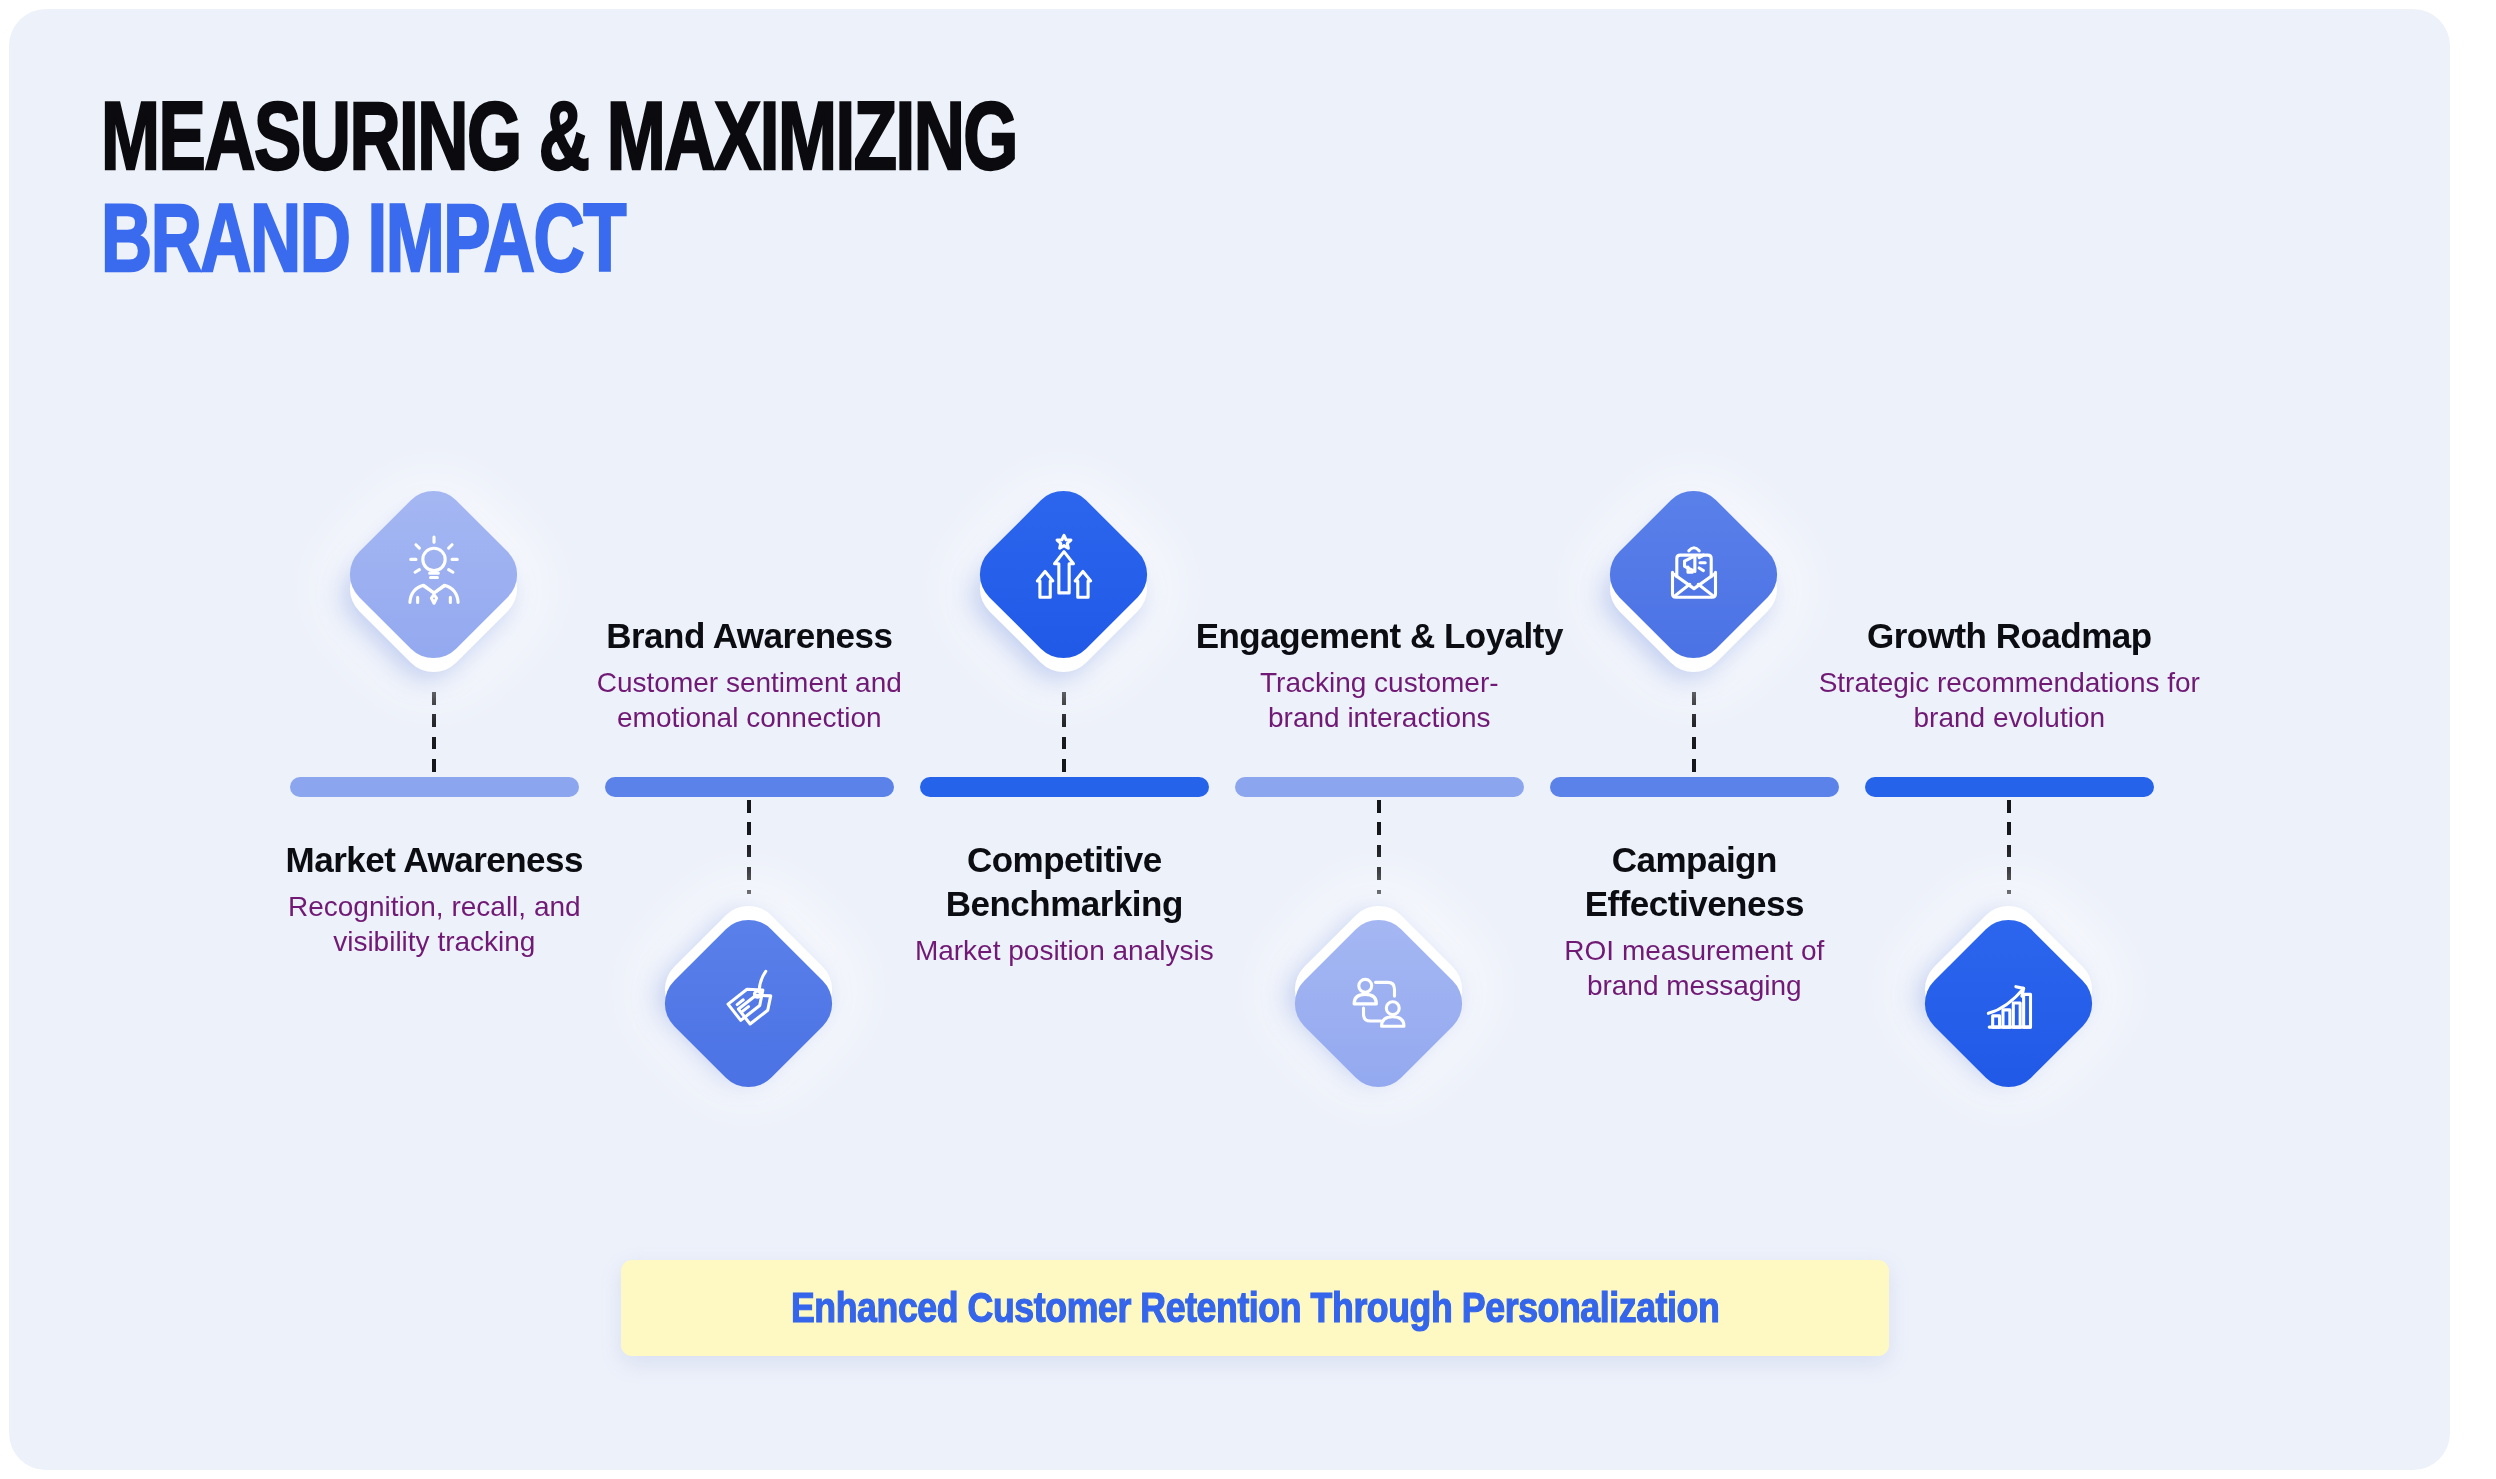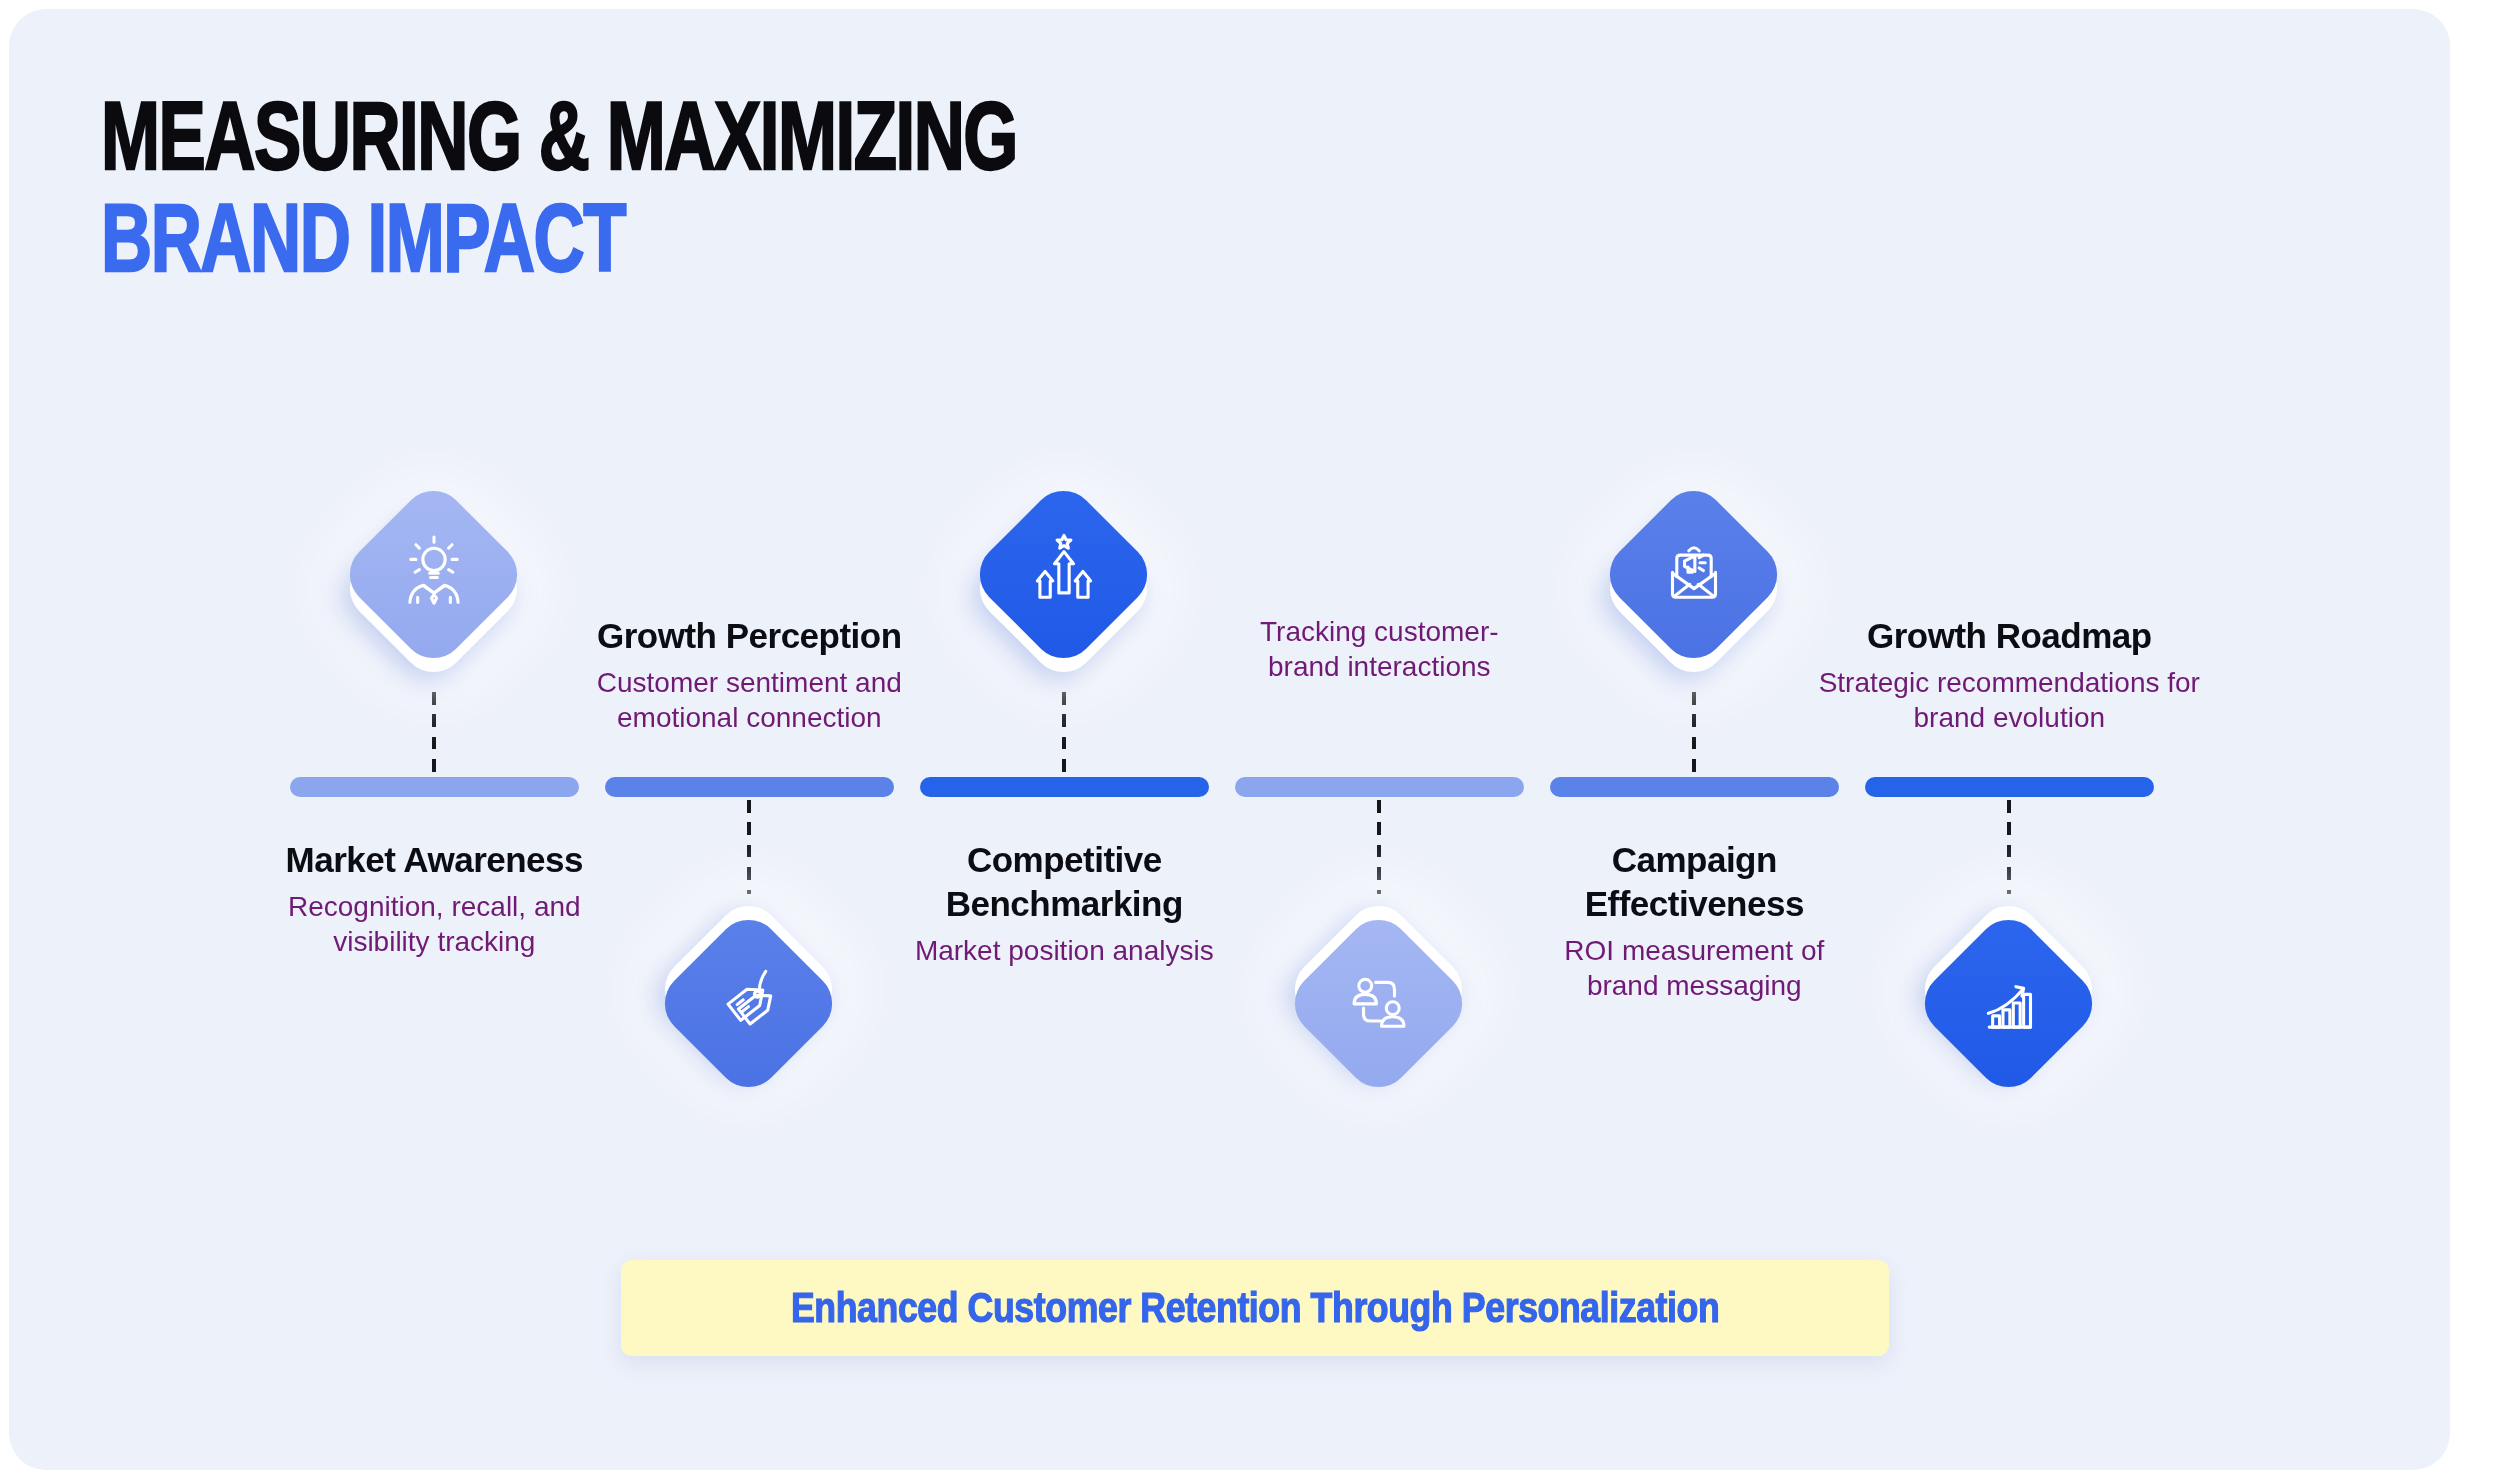--- a/index.html
+++ b/index.html
@@ -114,21 +114,21 @@
             <path d="M36 48 h26 l13 11 -13 11 h-26 z"></path>
             <path d="M30 36 h28 l14 12 -14 12 h-28 z"></path>
             <circle cx="64" cy="48" r="3.5"></circle>
             <path d="M38 43 h9 M38 53 h9"></path>
             <path d="M68 46 q9 -10 20 -13"></path>
           </g>
         </svg>
       </div>
     </div>
     <div class="txt txt-above">
-      <div class="stitle">Growth Perception</div>
+      <div class="stitle">Brand Awareness</div>
       <div class="sdesc">Customer sentiment and emotional connection</div>
     </div>
   </div>
 
   <div class="col c3">
     <div class="bar bar-dark"></div>
     <div class="dash dash-top"></div>
     <div class="dwrap dtop">
       <div class="dback"></div>
       <div class="dmain tone-dark"></div>
@@ -158,20 +158,21 @@
           <circle cx="34" cy="30" r="7.5"></circle>
           <path d="M21 51 q0 -11 13 -11 q13 0 13 11 z"></path>
           <circle cx="66" cy="56" r="7.5"></circle>
           <path d="M53 77 q0 -11 13 -11 q13 0 13 11 z"></path>
           <path d="M46 26 h14 q8 0 8 8 v8"></path>
           <path d="M52 71 h-12 q-8 0 -8 -8 v-7"></path>
         </svg>
       </div>
     </div>
     <div class="txt txt-above">
+      <div class="stitle">Engagement &amp; Loyalty</div>
       <div class="sdesc">Tracking customer-brand interactions</div>
     </div>
   </div>
 
   <div class="col c5">
     <div class="bar bar-medium"></div>
     <div class="dash dash-top"></div>
     <div class="dwrap dtop">
       <div class="dback"></div>
       <div class="dmain tone-medium"></div>

